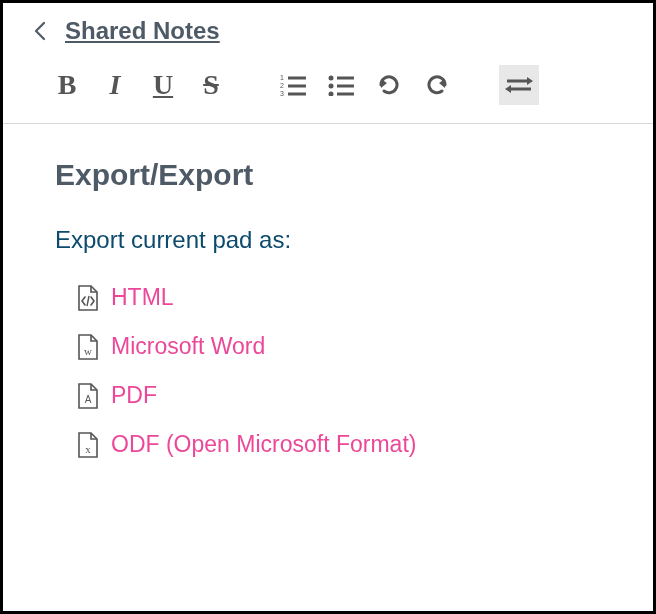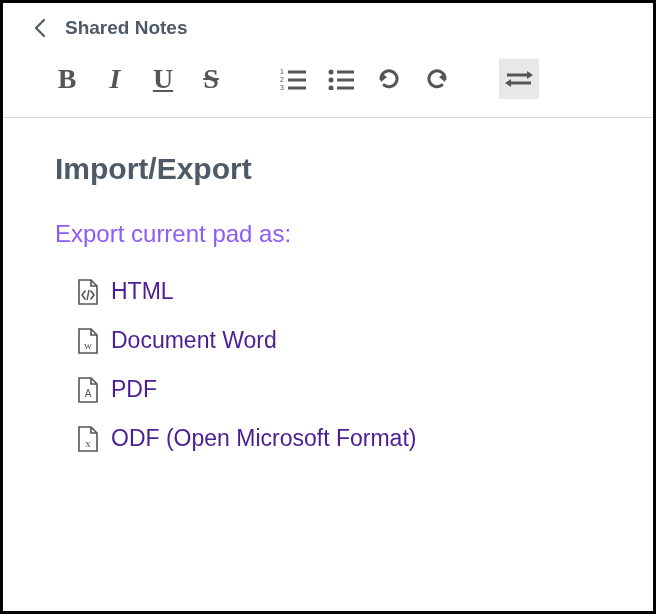--- a/index.html
+++ b/index.html
@@ -25,23 +25,24 @@
       width: 14px;
       height: 22px;
       display: flex;
       align-items: center;
       justify-content: center;
     }
     .back-chevron svg {
       display: block;
     }
     .header-title {
-      font-size: 19px;
+      font-size: 24px;
       font-weight: 700;
       color: #4e5a66;
+      text-decoration: underline;
     }
     .toolbar {
       display: flex;
       align-items: center;
       padding: 10px 26px 18px 44px;
       gap: 8px;
       border-bottom: 1px solid #d9d9d9;
     }
     .tb-btn {
       width: 40px;
@@ -66,36 +67,36 @@
       padding: 34px 20px 20px 52px;
     }
     .panel-title {
       font-size: 30px;
       font-weight: 700;
       color: #4e5a66;
       margin-bottom: 34px;
     }
     .panel-sub {
       font-size: 24px;
-      color: #8b5cf6;
+      color: #0c4a6e;
       margin-bottom: 30px;
     }
     .export-list {
       padding-left: 22px;
     }
     .export-item {
       display: flex;
       align-items: center;
       gap: 12px;
       margin-bottom: 22px;
       cursor: pointer;
     }
     .export-item span.label {
       font-size: 23px;
-      color: #4c1d95;
+      color: #ec4899;
     }
     .file-icon {
       width: 22px;
       height: 26px;
       display: block;
     }
   </style>
 </head>
 <body>
 
@@ -151,21 +152,21 @@
     <svg width="28" height="20" viewBox="0 0 28 20">
       <line x1="2" y1="6" x2="24" y2="6" stroke="#555" stroke-width="3"></line>
       <polygon points="22,2 28,6 22,10" fill="#555"></polygon>
       <line x1="4" y1="14" x2="26" y2="14" stroke="#555" stroke-width="3"></line>
       <polygon points="6,10 0,14 6,18" fill="#555"></polygon>
     </svg>
   </div>
 </div>
 
 <div class="content">
-  <div class="panel-title">Import/Export</div>
+  <div class="panel-title">Export/Export</div>
   <div class="panel-sub">Export current pad as:</div>
 
   <div class="export-list">
 
     <div class="export-item">
       <svg class="file-icon" viewBox="0 0 22 26">
         <path d="M2 1 H14 L20 7 V25 H2 Z" fill="none" stroke="#555" stroke-width="1.6"></path>
         <path d="M14 1 V7 H20" fill="none" stroke="#555" stroke-width="1.6"></path>
         <path d="M8 12 L5 16 L8 20" fill="none" stroke="#555" stroke-width="1.6" stroke-linecap="round" stroke-linejoin="round"></path>
         <path d="M14 12 L17 16 L14 20" fill="none" stroke="#555" stroke-width="1.6" stroke-linecap="round" stroke-linejoin="round"></path>
@@ -174,21 +175,21 @@
       <span class="label">HTML</span>
     </div>
 
 
     <div class="export-item">
       <svg class="file-icon" viewBox="0 0 22 26">
         <path d="M2 1 H14 L20 7 V25 H2 Z" fill="none" stroke="#555" stroke-width="1.6"></path>
         <path d="M14 1 V7 H20" fill="none" stroke="#555" stroke-width="1.6"></path>
         <text x="11" y="21" text-anchor="middle" font-size="11" font-family="Georgia,serif" fill="#555">w</text>
       </svg>
-      <span class="label">Document Word</span>
+      <span class="label">Microsoft Word</span>
     </div>
 
     <div class="export-item">
       <svg class="file-icon" viewBox="0 0 22 26">
         <path d="M2 1 H14 L20 7 V25 H2 Z" fill="none" stroke="#555" stroke-width="1.6"></path>
         <path d="M14 1 V7 H20" fill="none" stroke="#555" stroke-width="1.6"></path>
         <text x="11" y="20" text-anchor="middle" font-size="10" font-family="Arial" fill="#555">A</text>
       </svg>
       <span class="label">PDF</span>
     </div>

